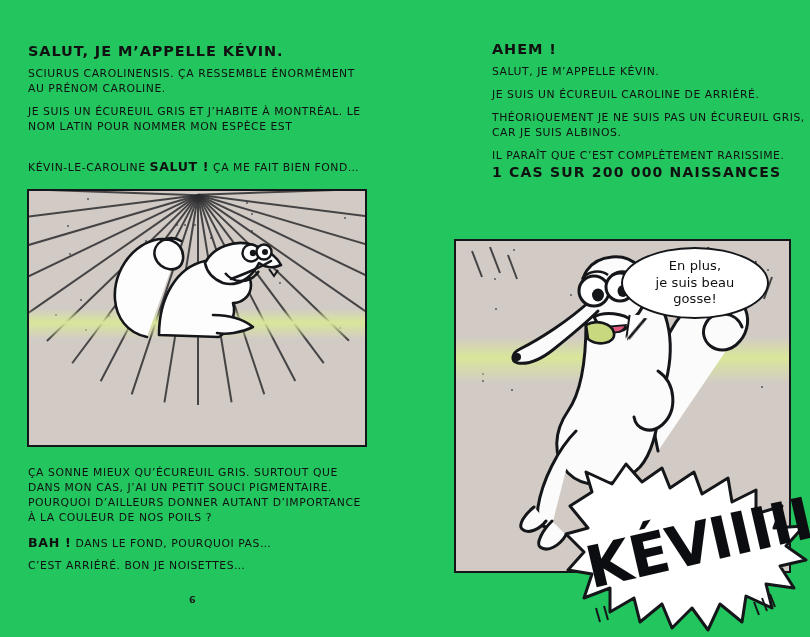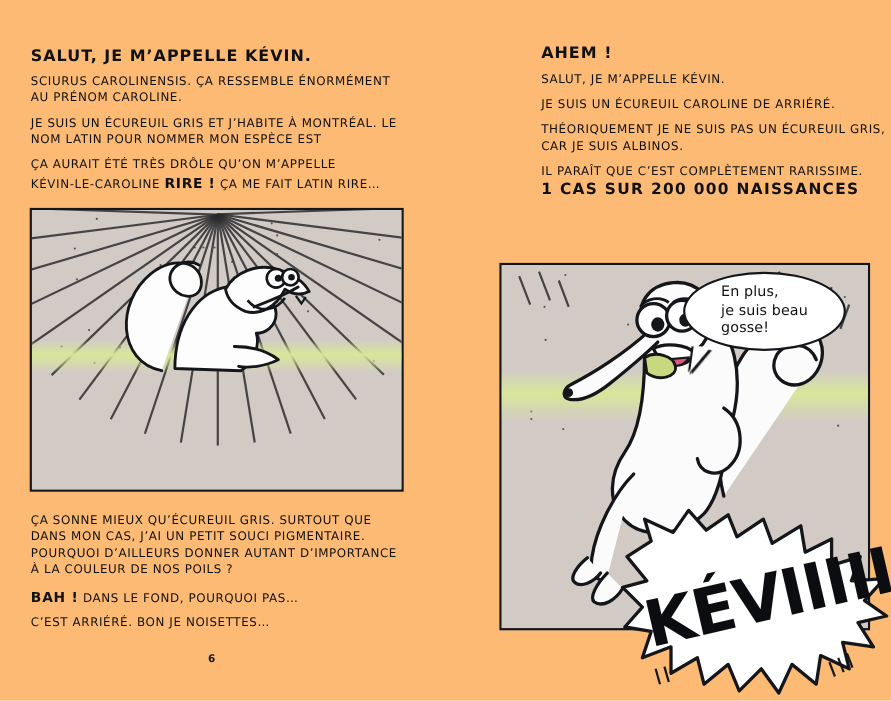--- a/index.html
+++ b/index.html
@@ -12,21 +12,21 @@
     height: 637px;
     position: relative;
     overflow: hidden;
     font-family: "DejaVu Sans", sans-serif;
     color: #111111;
   }
 
   .page {
     position: absolute;
     inset: 0;
-    background: #fdba74;
+    background: #22c55e;
   }
 
   
   .col {
     position: absolute;
     top: 0;
   }
   .col-left  { left: 28px;  width: 340px; }
   .col-right { left: 456px; width: 330px; margin-left: 36px; }
 
@@ -127,20 +127,21 @@
     background: #ffffff;
     border: 2.4px solid #14161a;
     border-radius: 50% / 50%;
     display: flex;
     align-items: center;
     justify-content: center;
   }
   .bubble-text {
     font-size: 13px;
     line-height: 1.26;
+    text-align: center;
     color: #111;
     letter-spacing: .1px;
     padding: 0 10px;
   }
   .bubble-tail {
     position: absolute;
     left: 8px;
     bottom: -20px;
     width: 0; height: 0;
     border-left: 15px solid #ffffff;
@@ -181,22 +182,22 @@
 </head>
 <body>
 
 <div class="page">
 
   <div class="col col-left" style="top:42px;">
     <h1 class="heading">SALUT, JE M’APPELLE KÉVIN.</h1>
     <p class="para">SCIURUS CAROLINENSIS. ÇA RESSEMBLE ÉNORMÉMENT AU PRÉNOM CAROLINE.</p>
     <p class="para">JE SUIS UN ÉCUREUIL GRIS ET J’HABITE À MONTRÉAL. LE NOM LATIN POUR NOMMER MON ESPÈCE EST</p>
     <p class="para">
-      <span>ÇA AURAIT ÉTÉ TRÈS DRÔLE QU’ON M’APPELLE</span><br>
-      <span>KÉVIN-LE-CAROLINE </span><span class="bold">RIRE !</span><span> ÇA ME FAIT LATIN RIRE…</span>
+      <br>
+      <span>KÉVIN-LE-CAROLINE </span><span class="bold">SALUT !</span><span> ÇA ME FAIT BIEN FOND…</span>
     </p>
   </div>
 
   <div class="panel" id="panel-left">
     <div class="sky"></div>
     <div id="rays-left">
         <div class="sunray" style="transform: rotate(-92deg);"></div>
         <div class="sunray" style="transform: rotate(-82.8deg);"></div>
         <div class="sunray" style="transform: rotate(-73.6deg);"></div>
         <div class="sunray" style="transform: rotate(-64.4deg);"></div>

